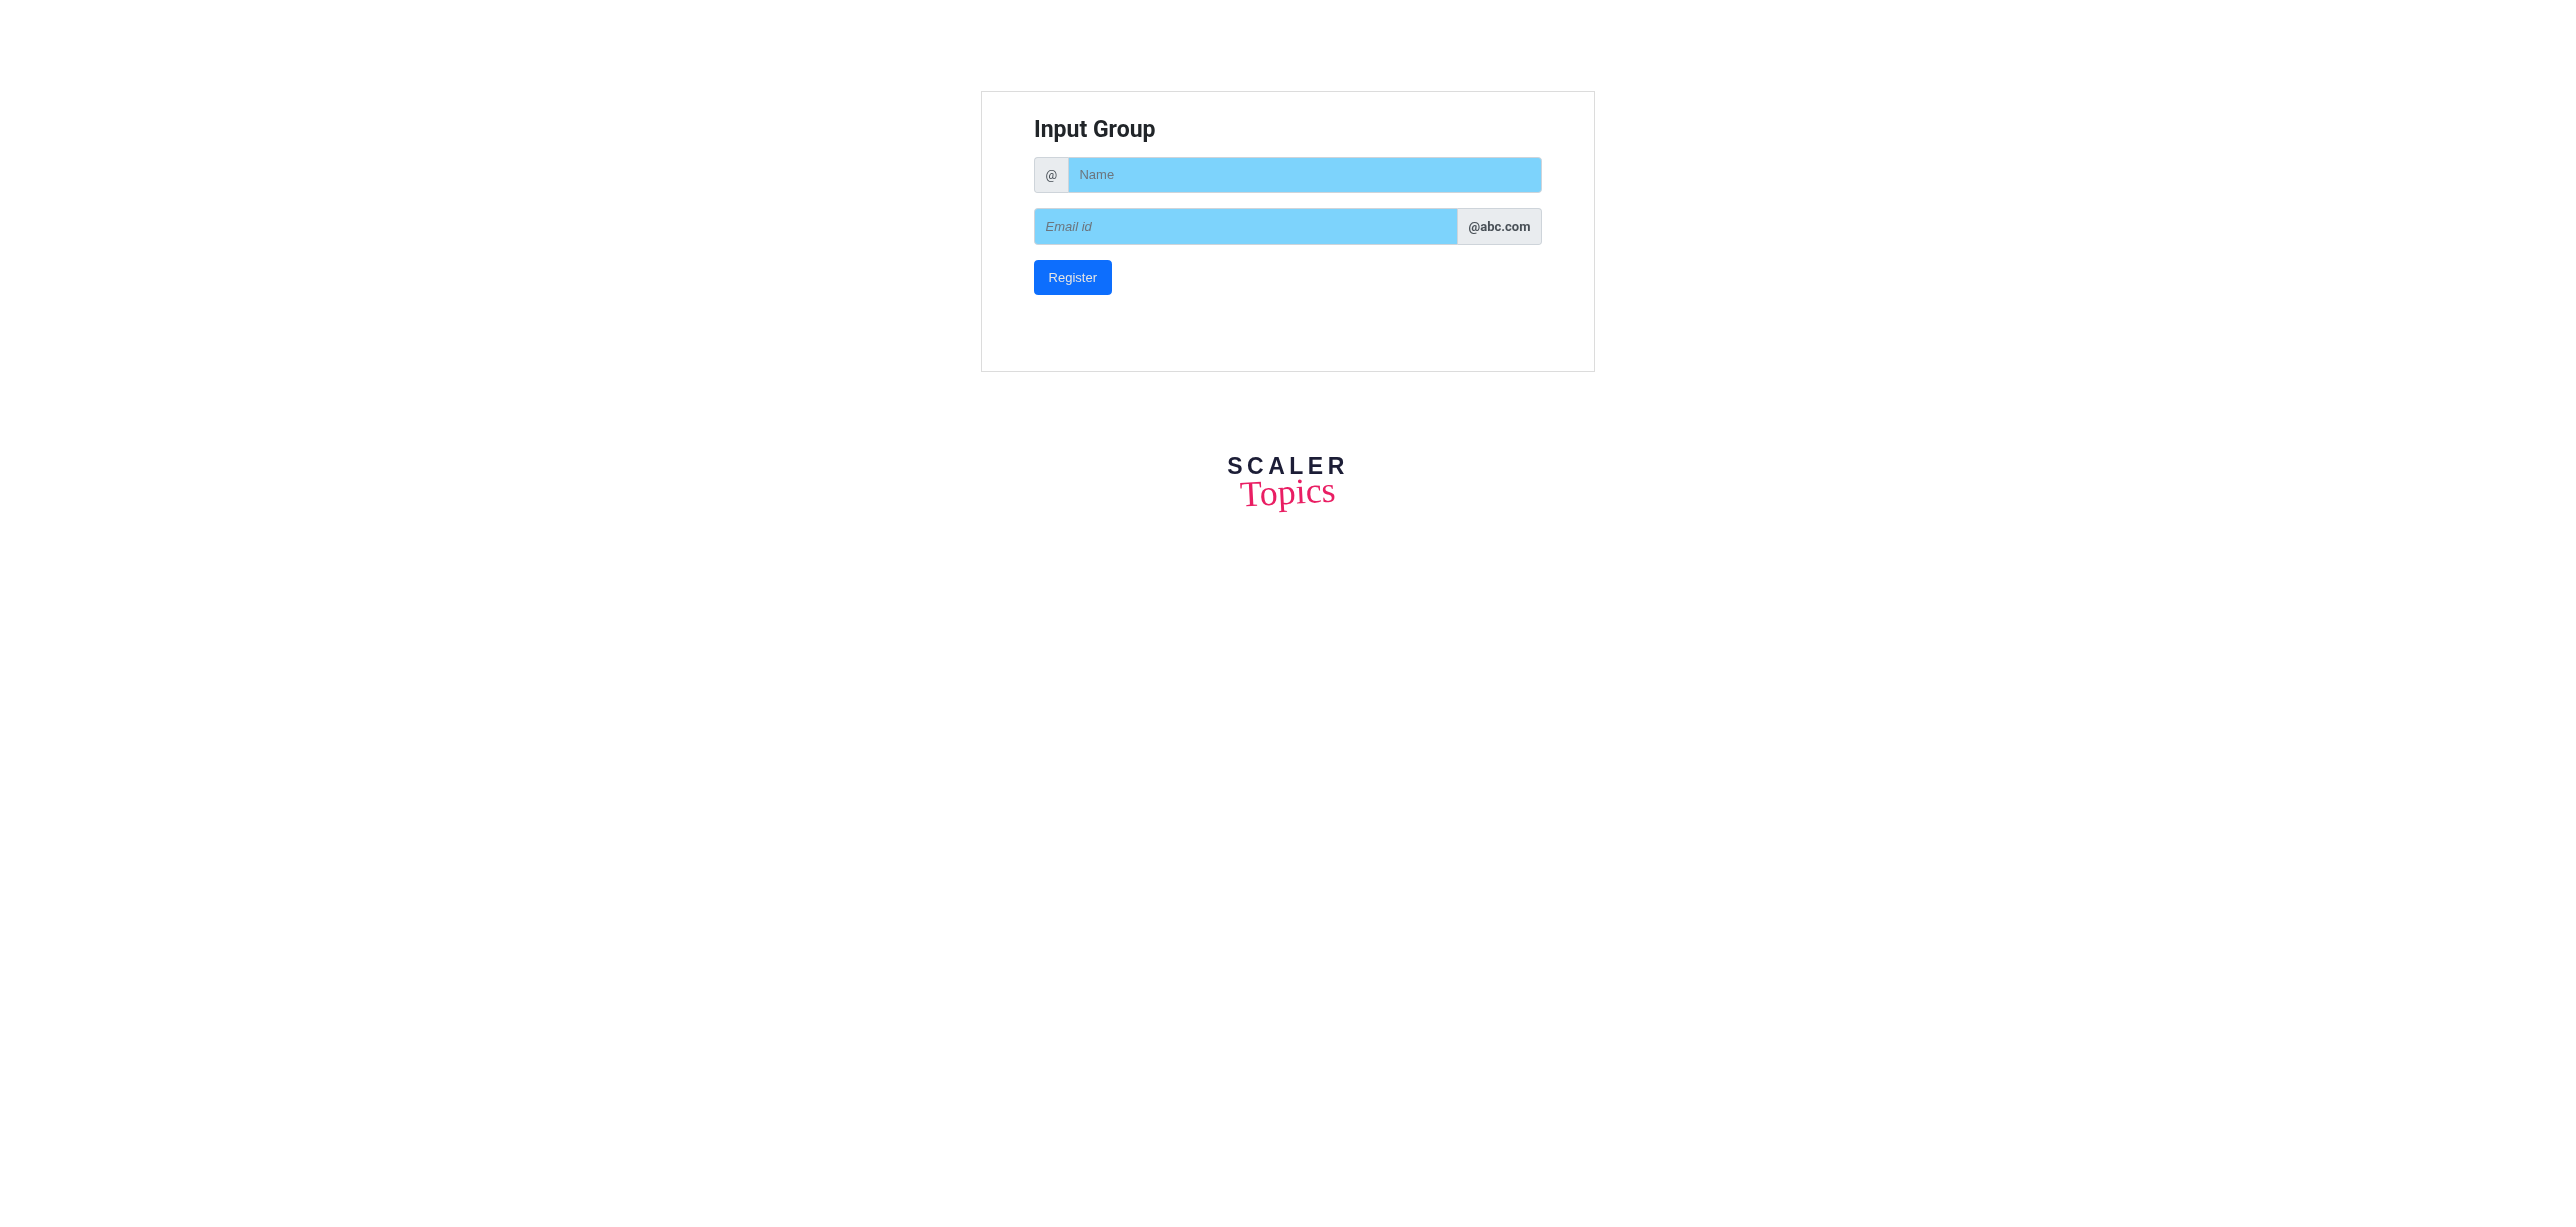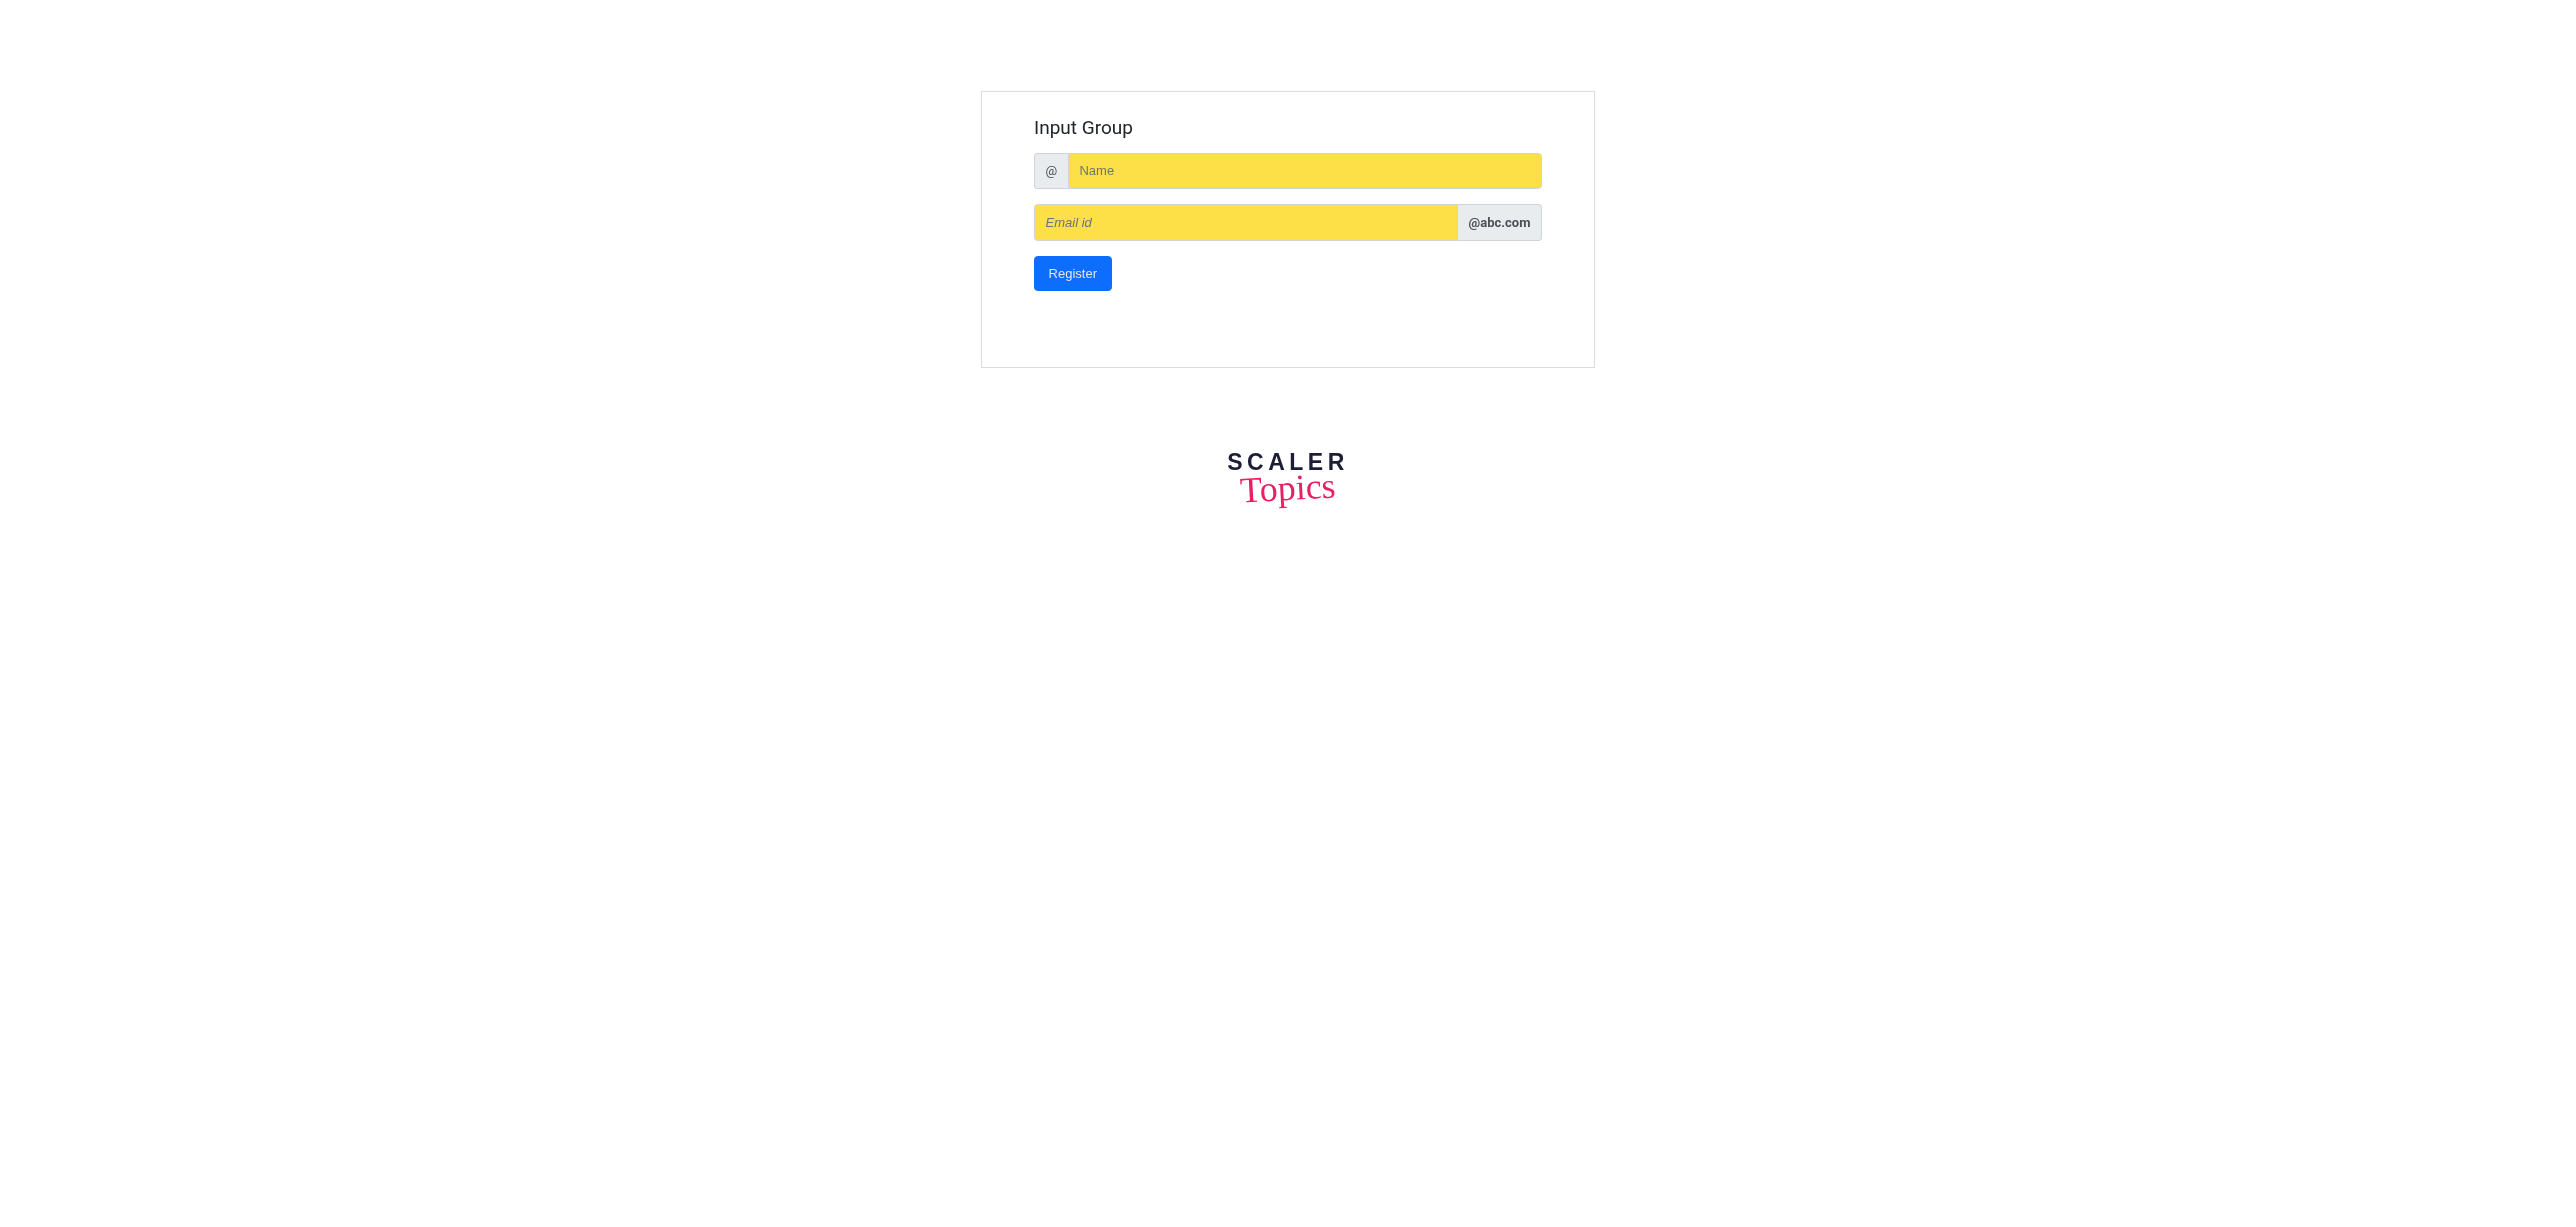--- a/index.html
+++ b/index.html
@@ -15,22 +15,22 @@
       align-items: center;
       padding-top: 91px;
     }
     .card {
       width: 614px;
       border: 1.5px solid #dcdcdc;
       padding: 24px 52px 76px 52px;
       background: #ffffff;
     }
     .card-title {
-      font-size: 19px;
-      font-weight: 400;
+      font-size: 23px;
+      font-weight: 700;
       color: #212529;
       margin-bottom: 13.6px;
     }
     .input-group {
       display: flex;
       align-items: stretch;
       width: 100%;
       margin-bottom: 15px;
     }
     .input-group-text {
@@ -53,21 +53,21 @@
       border-top-right-radius: 3.8px;
       border-bottom-right-radius: 3.8px;
       font-weight: bold;
     }
     .form-control {
       flex: 1;
       padding: 7.6px 10.6px;
       font-size: 13px;
       line-height: 1.5;
       color: #495057;
-      background-color: #fde047;
+      background-color: #7dd3fc;
       border: 0.8px solid #ced4da;
       outline: none;
     }
     .form-control.rounded-right {
       border-top-right-radius: 3.8px;
       border-bottom-right-radius: 3.8px;
     }
     .form-control.rounded-left {
       border-top-left-radius: 3.8px;
       border-bottom-left-radius: 3.8px;

